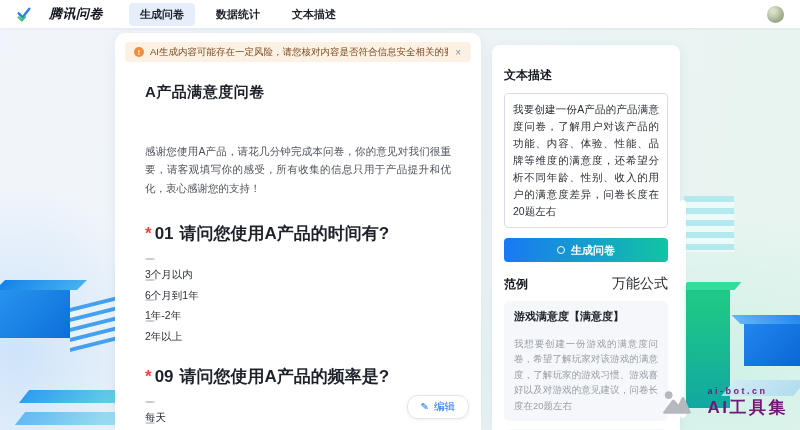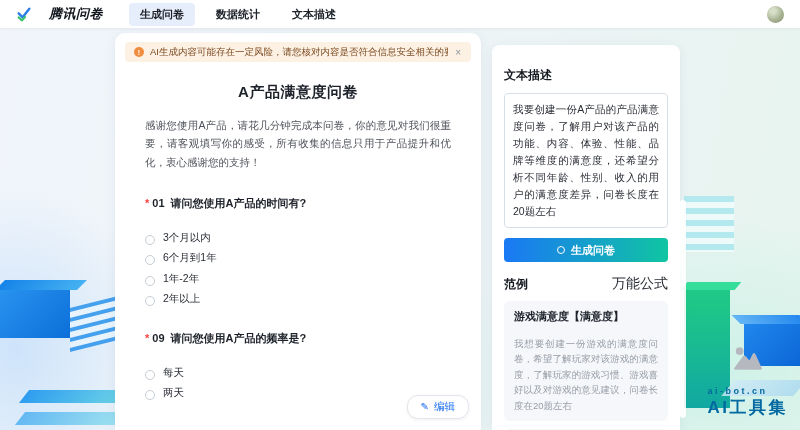--- a/index.html
+++ b/index.html
@@ -37,47 +37,47 @@
   .deco-hex-right { left:728px; top:352px; width:72px; height:16px; background:linear-gradient(90deg,#cfe9f7,#a9d8ef); transform:skewX(-40deg); opacity:.8; }
   .sidebar-scrollbar { position:absolute; left:680px; top:200px; width:6px; height:218px; background:rgba(255,255,255,.9); border-radius:3px; z-index:6; }
 
   
   .survey-card { position:absolute; left:115px; top:33px; width:366px; bottom:0; background:#fff; border-radius:10px 10px 0 0; box-shadow:0 2px 12px rgba(30,60,110,.07); z-index:5; }
   .warning-banner { margin:9px 10px 0; height:20px; background:#fdf1e4; border-radius:4px; display:flex; align-items:center; padding:0 9px; gap:6px; }
   .warning-icon { width:10px; height:10px; min-width:10px; border-radius:50%; background:#f08c3d; color:#fff; font-size:7px; font-weight:bold; display:flex; align-items:center; justify-content:center; line-height:1; }
   .warning-text { font-size:9.5px; color:#7c4a20; flex:1; white-space:nowrap; overflow:hidden; }
   .warning-close { font-size:10px; color:#8d939b; cursor:pointer; padding:0 1px; }
   .survey-body { padding:0 30px; }
-  .survey-title { text-align:center; font-size:15px; font-weight:bold; color:#1d2129; margin-top:21px; letter-spacing:.5px; }
-  .survey-desc { margin-top:14px; font-size:10.5px; line-height:1.75; color:#4e525a; text-align:justify; }
+  .survey-title { font-size:15px; font-weight:bold; color:#1d2129; margin-top:21px; letter-spacing:.5px; }
+  .survey-desc { margin-top:40px; font-size:10.5px; line-height:1.75; color:#4e525a; text-align:justify; }
   .question { margin-top:25px; }
-  .q-header { font-size:11px; font-weight:bold; color:#1d2129; }
+  .q-header { font-size:17px; font-weight:bold; color:#1d2129; }
   .q-star { color:#f53f3f; margin-right:3px; }
   .q-num { margin-right:6px; }
   .q-options { margin-top:13px; }
-  .option-row { display:flex; align-items:flex-end; gap:8px; height:20.5px; font-size:10.5px; color:#2a2e36; cursor:pointer; }
+  .option-row { display:flex; align-items:flex-start; gap:8px; height:20.5px; font-size:10.5px; color:#2a2e36; cursor:pointer;flex-direction:column; }
   .radio { width:10px; height:10px; min-width:10px; border:1px solid #c6ccd4; border-radius:50%; background:#fff; }
   .edit-button { position:absolute; right:12px; bottom:11px; display:flex; align-items:center; gap:5px; border:1px solid #e2e6ec; background:#fff; border-radius:11px; padding:4px 13px; font-size:10.5px; color:#1a6df0; cursor:pointer; box-shadow:0 1px 4px rgba(0,0,0,.06); }
   .pencil-icon { font-size:10px; line-height:1; }
 
   
   .sidebar { position:absolute; left:492px; top:45px; width:188px; bottom:0; background:#fff; border-radius:8px 8px 0 0; padding:22px 12px; box-shadow:0 2px 12px rgba(30,60,110,.07); z-index:5; overflow:hidden; }
   .side-title { font-size:12px; font-weight:bold; color:#14181f; }
   .desc-box { margin-top:9px; border:1px solid #d8dee8; border-radius:4px; padding:7px 8px; font-size:10.5px; line-height:1.62; color:#2a2e36; text-align:justify; }
   .generate-button { margin-top:10px; height:24px; width:100%; border:none; border-radius:4px; background:linear-gradient(90deg,#1a78f5,#10c5a2); color:#fff; font-size:11px; font-weight:600; display:flex; align-items:center; justify-content:center; gap:6px; cursor:pointer; }
   .ring-icon { width:8px; height:8px; border:1.5px solid #fff; border-radius:50%; display:inline-block; }
   .examples-header { display:flex; justify-content:space-between; align-items:center; margin-top:13px; }
   .examples-link { font-size:14px; font-weight:400; color:#2a2e36; cursor:pointer; }
   .example-card { margin-top:8px; background:#f5f7fa; border-radius:6px; padding:8px 10px; cursor:pointer; }
   .ex-title-row { display:flex; align-items:center; }
   .ex-title { font-size:11px; font-weight:bold; color:#1d2129; }
   .ex-text { margin-top:12px; font-size:9.5px; line-height:1.62; color:#989ea7; text-align:justify; }
 
   
-  .watermark { position:absolute; right:12px; bottom:12px; display:flex; align-items:center; gap:16px; z-index:8; color:#0369a1;flex-direction:column; }
+  .watermark { position:absolute; right:12px; bottom:12px; display:flex; align-items:center; gap:16px; z-index:8; color:#701a75; }
   .wm-text { display:flex; flex-direction:column; line-height:1.25; }
   .wm-line1 { font-size:9px; font-weight:bold; letter-spacing:2.5px; }
   .wm-line2 { font-size:17px; font-weight:bold; letter-spacing:2.5px; }
 </style>
 </head>
 <body>
 
 <div class="navbar">
   <div class="logo">
     <span style="display:flex;">

